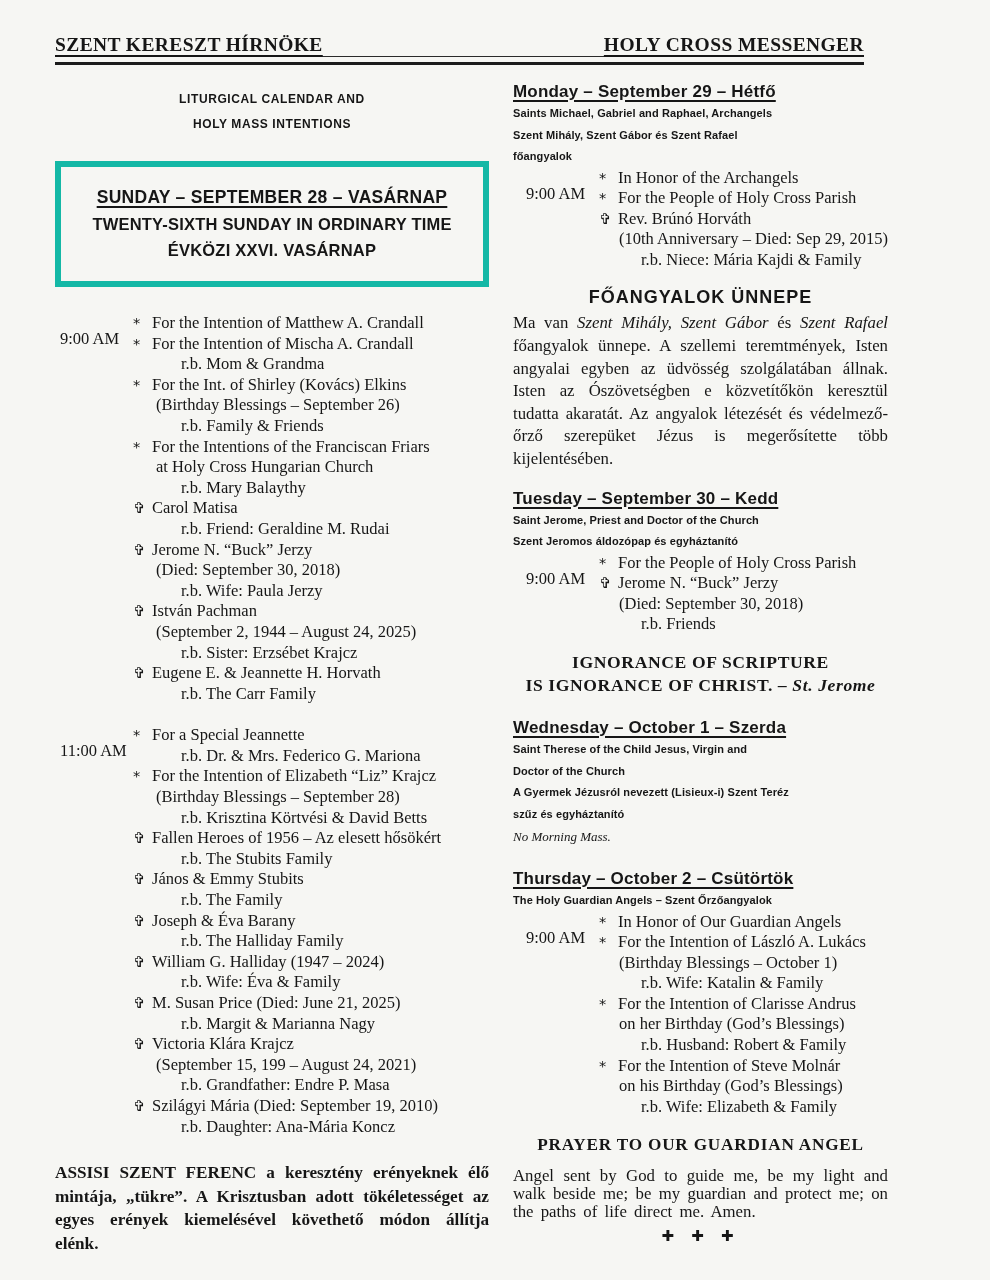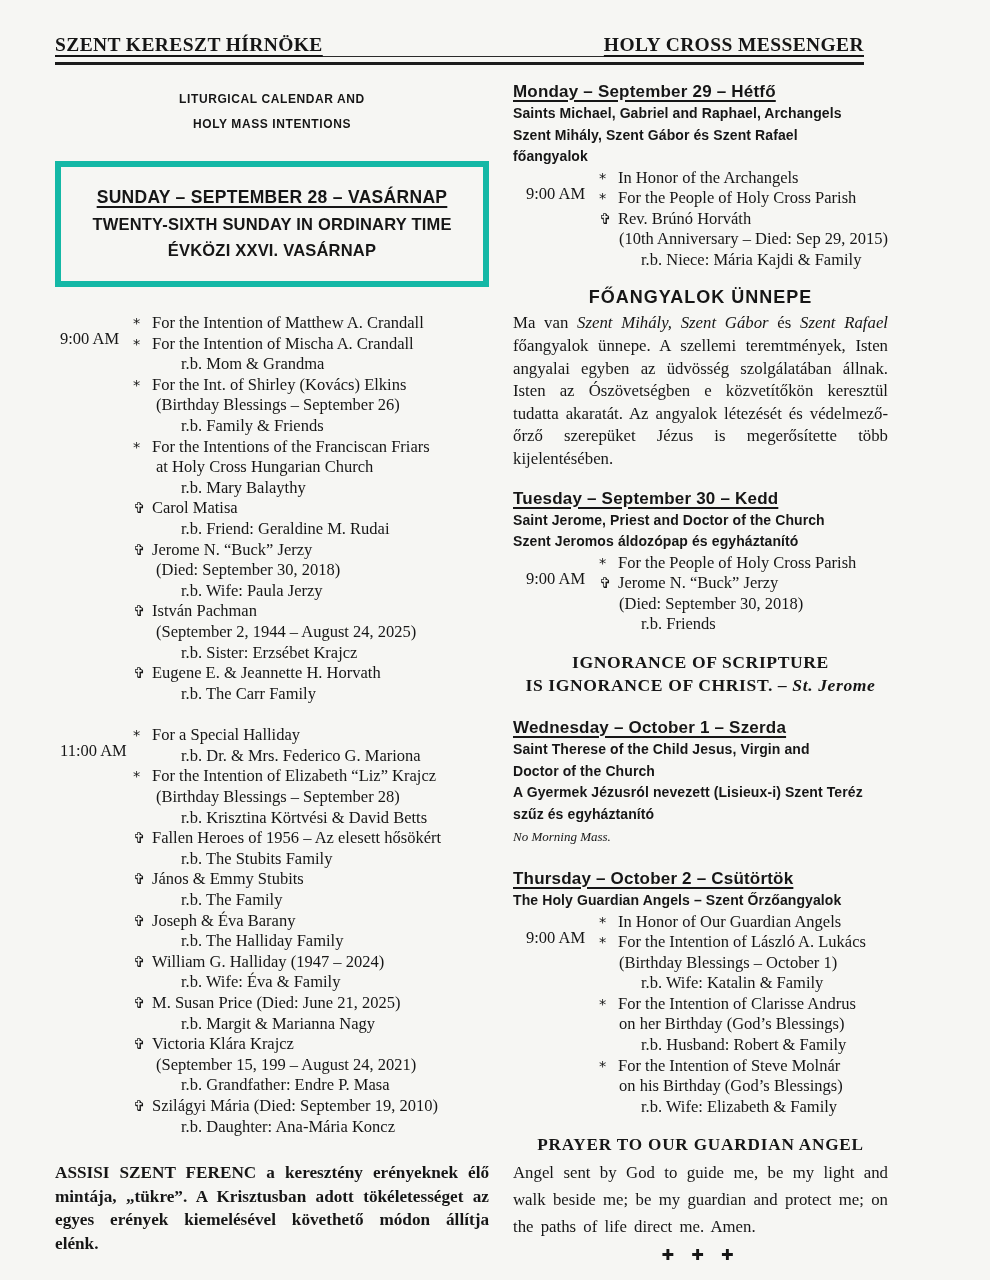--- a/index.html
+++ b/index.html
@@ -83,21 +83,21 @@
   .day-block{margin-top:0;}
   .day-heading{
     display:inline-block;
     font-family:"Liberation Sans", sans-serif;
     font-weight:bold;font-size:17px;line-height:22px;
     text-decoration:underline;text-decoration-thickness:2px;text-underline-offset:3px;
     letter-spacing:.2px;
   }
   .day-bold{
     font-family:"Liberation Sans", sans-serif;
-    font-weight:bold;font-size:14px;line-height:21.5px;
+    font-weight:bold;font-size:11px;line-height:21.5px;
     letter-spacing:.1px;
   }
   .no-mass{font-style:italic;font-size:13px;line-height:22px;margin-top:1px;}
   .gap-md{margin-top:17px;}
   .gap-lg{margin-top:20px;}
   
   .feature-heading{
     text-align:center;
     font-family:"Liberation Sans", sans-serif;
     font-weight:bold;font-size:18px;line-height:24px;letter-spacing:1px;
@@ -112,22 +112,22 @@
   .quote-block{
     margin-top:16px;text-align:center;
     font-weight:bold;font-size:17.6px;line-height:23px;letter-spacing:.6px;
   }
   .quote-block .attrib{font-style:italic;}
   .prayer-heading{
     text-align:center;font-weight:bold;font-size:17.2px;letter-spacing:.8px;
     margin-top:18px;
   }
   .prayer-par{
-    margin-top:4px;
-    font-size:16.8px;line-height:27px;
+    margin-top:12px;
+    font-size:16.8px;line-height:18px;
     text-align:justify;word-spacing:3px;
   }
   .crosses{
     text-align:center;margin-top:6px;
     font-family:"DejaVu Sans", sans-serif;
     font-weight:bold;font-size:15px;letter-spacing:6px;
   }
 </style>
 </head>
 <body>
@@ -190,21 +190,21 @@
 
           <div class="m-line l2"><span class="time"></span><span class="marker"></span><span class="txt">r.b. Sister: Erzsébet Krajcz</span></div>
 
           <div class="m-line l0"><span class="time"></span><span class="marker">✞</span><span class="txt">Eugene E. &amp; Jeannette H. Horvath</span></div>
 
           <div class="m-line l2"><span class="time"></span><span class="marker"></span><span class="txt">r.b. The Carr Family</span></div>
         </div>
 
       <div class="mass-block">
 
-          <div class="m-line l0"><span class="time">11:00 AM</span><span class="marker">*</span><span class="txt">For a Special Halliday</span></div>
+          <div class="m-line l0"><span class="time">11:00 AM</span><span class="marker">*</span><span class="txt">For a Special Jeannette</span></div>
 
           <div class="m-line l2"><span class="time"></span><span class="marker"></span><span class="txt">r.b. Dr. &amp; Mrs. Federico G. Mariona</span></div>
 
           <div class="m-line l0"><span class="time"></span><span class="marker">*</span><span class="txt">For the Intention of Elizabeth “Liz” Krajcz</span></div>
 
           <div class="m-line l1"><span class="time"></span><span class="marker"></span><span class="txt">(Birthday Blessings – September 28)</span></div>
 
           <div class="m-line l2"><span class="time"></span><span class="marker"></span><span class="txt">r.b. Krisztina Körtvési &amp; David Betts</span></div>
 
           <div class="m-line l0"><span class="time"></span><span class="marker">✞</span><span class="txt">Fallen Heroes of 1956 – Az elesett hősökért</span></div>

